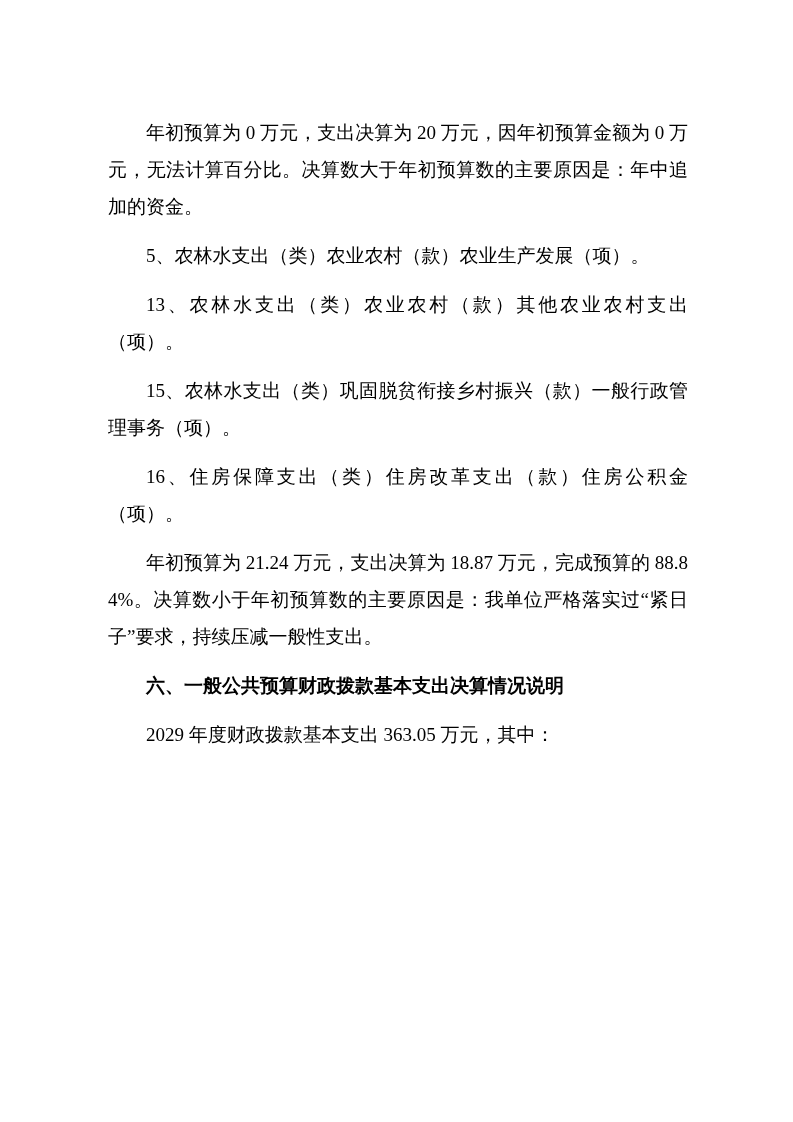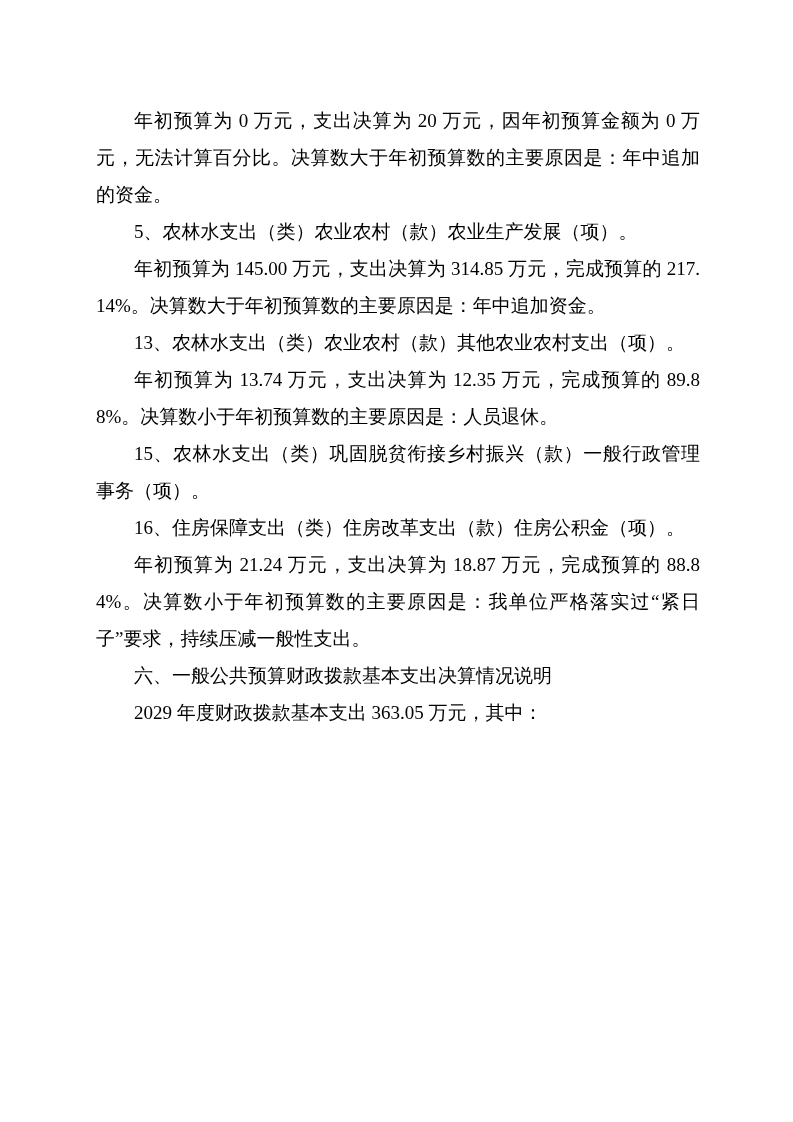--- a/index.html
+++ b/index.html
@@ -16,41 +16,39 @@
     padding: 102px 93px 0 96px;
     overflow: hidden;
   }
   .doc-body {
     font-family: "Liberation Serif", "DejaVu Serif", serif;
     font-size: 19px;
     line-height: 37px;
     color: #000000;
   }
   .doc-body p {
-    margin: 0;
+    margin: 12px;
     padding: 0;
     text-indent: 2em;
     text-align: justify;
     word-break: break-all;
   }
   .doc-body p.heading {
     font-family: "Liberation Sans", "DejaVu Sans", sans-serif;
-    font-weight: normal;
+    font-weight: bold;
     text-align: left;
   }
 </style>
 </head>
 <body>
 
 <div class="page">
   <div class="doc-body">
     <p>年初预算为 0 万元，支出决算为 20 万元，因年初预算金额为 0 万元，无法计算百分比。决算数大于年初预算数的主要原因是：年中追加的资金。</p>
     <p>5、农林水支出（类）农业农村（款）农业生产发展（项）。</p>
-    <p>年初预算为 145.00 万元，支出决算为 314.85 万元，完成预算的 217.14%。决算数大于年初预算数的主要原因是：年中追加资金。</p>
     <p>13、农林水支出（类）农业农村（款）其他农业农村支出（项）。</p>
-    <p>年初预算为 13.74 万元，支出决算为 12.35 万元，完成预算的 89.88%。决算数小于年初预算数的主要原因是：人员退休。</p>
     <p>15、农林水支出（类）巩固脱贫衔接乡村振兴（款）一般行政管理事务（项）。</p>
     <p>16、住房保障支出（类）住房改革支出（款）住房公积金（项）。</p>
     <p>年初预算为 21.24 万元，支出决算为 18.87 万元，完成预算的 88.84%。决算数小于年初预算数的主要原因是：我单位严格落实过“紧日子”要求，持续压减一般性支出。</p>
     <p class="heading">六、一般公共预算财政拨款基本支出决算情况说明</p>
     <p>2029 年度财政拨款基本支出 363.05 万元，其中：</p>
   </div>
 </div>
 
 </body></html>

